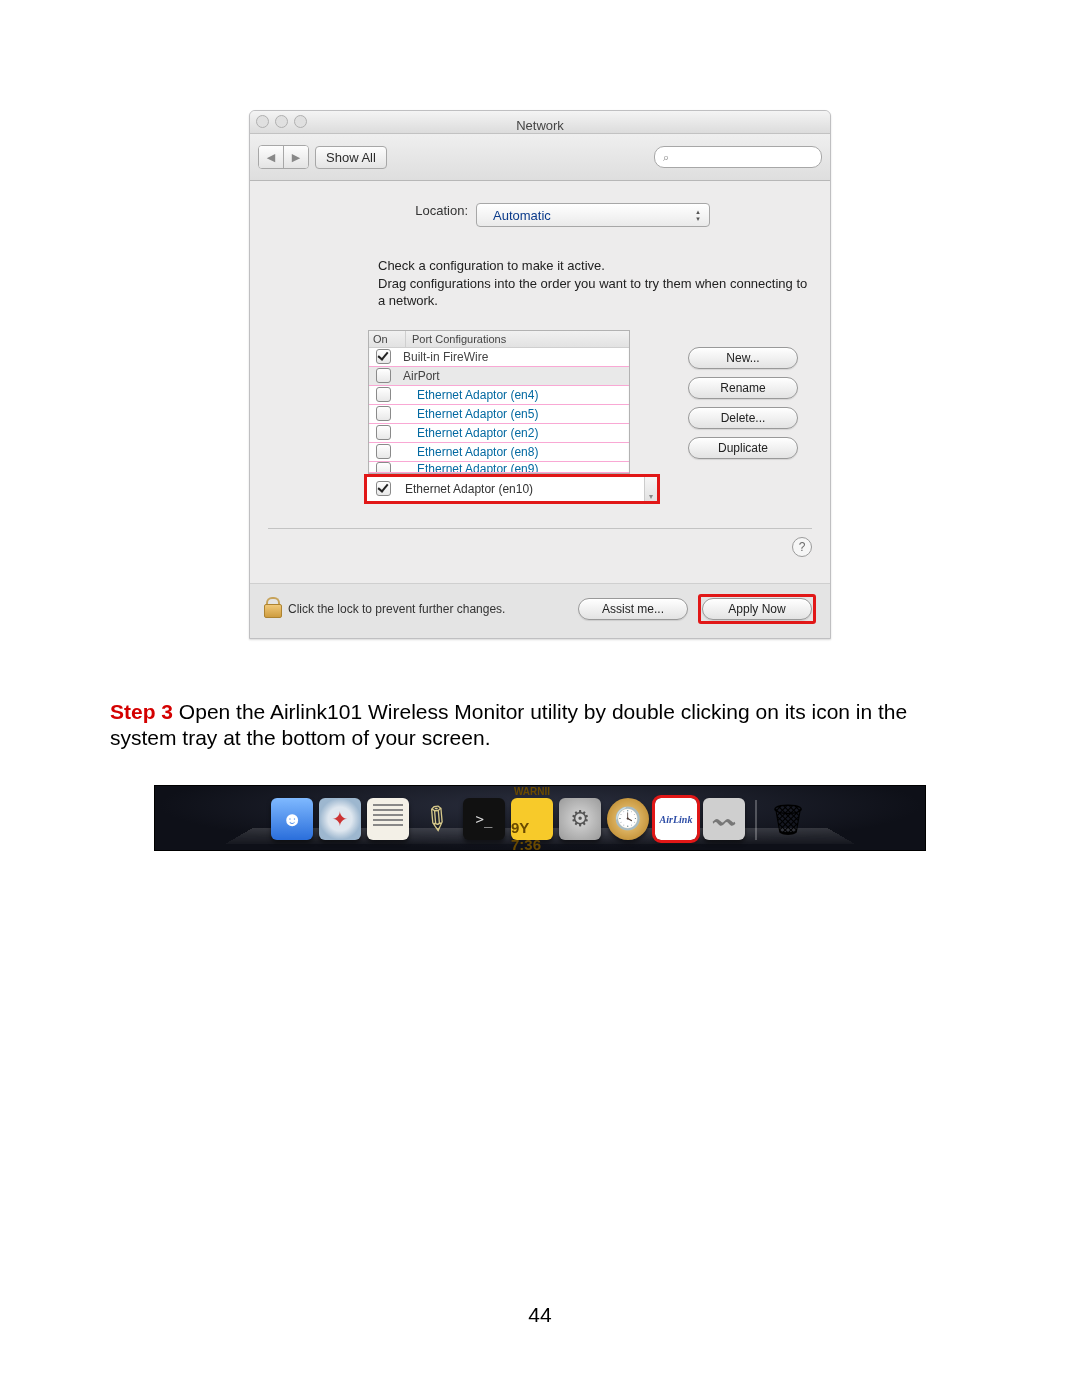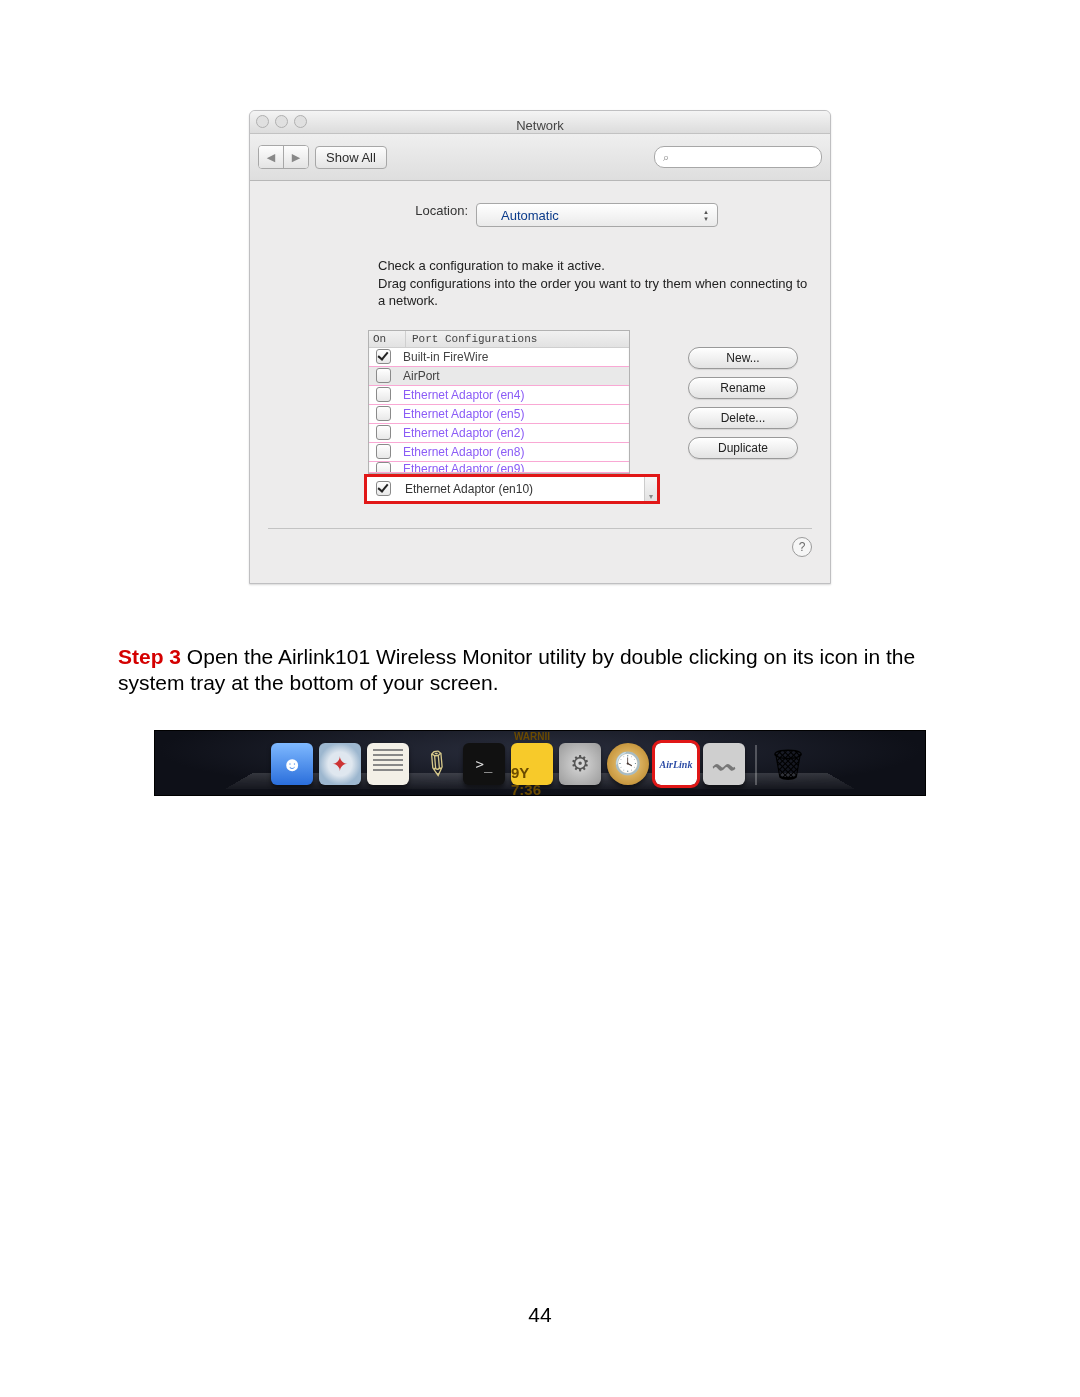--- a/index.html
+++ b/index.html
@@ -121,21 +121,21 @@
     padding-right: 8px;
     font-size: 13px;
     color: #333;
   }
   .select {
     display: flex;
     align-items: center;
     justify-content: space-between;
     width: 210px;
     height: 22px;
-    padding: 0 6px 0 24px;
+    padding: 0 6px 0 16px;
     border: 1px solid #a7a7a7;
     border-radius: 4px;
     background: linear-gradient(#ffffff, #eaeaea);
     font-size: 13px;
     color: #333;
   }
   .select .stepper {
     width: 10px; height: 14px;
     display: flex; flex-direction: column;
     justify-content: center; align-items: center;
@@ -163,21 +163,20 @@
     font-size: 12px;
     box-shadow: inset 0 1px 2px rgba(0,0,0,0.1);
     position: relative;
   }
   .port-head {
     display: flex;
     background: linear-gradient(#f1f1f1, #e2e2e2);
     border-bottom: 1px solid #cfcfcf;
     font-size: 11px;
     color: #444;
-    font-family: Liberation Mono, monospace;
   }
   .port-head .col-on { width: 28px; padding: 2px 4px; border-right: 1px solid #cfcfcf; }
   .port-head .col-name { flex: 1; padding: 2px 6px; }
   .port-scroll { max-height: 132px; overflow: hidden; }
   .port-row {
     display: flex;
     align-items: center;
     height: 18px;
     border-bottom: 1px solid #f9a8d4;
   }
@@ -196,21 +195,21 @@
     content: "";
     position: absolute;
     left: 3px; top: 0px;
     width: 4px; height: 8px;
     border-right: 2px solid #222;
     border-bottom: 2px solid #222;
     transform: rotate(40deg);
   }
   .port-row .pname { flex:1; padding: 0 6px; color:#444; }
   .port-row.selected { background: #e9e9e9; }
-  .port-row.faded .pname { color:#8b5cf6; }
+  .port-row.faded .pname { color:#0369a1;margin-left:14px; }
   .port-row.cutoff { height: 10px; overflow: hidden; align-items: flex-start;}
 
   .port-highlight {
     margin-top: 0;
     width: 290px;
     border: 3px solid #e11717;
     background: #fff;
     display: flex;
     align-items: center;
     height: 24px;
@@ -303,21 +302,21 @@
     padding: 1px;
     margin-left: 10px;
   }
 
   
   .step-text {
     font-family: Arial, Helvetica, sans-serif;
     font-size: 21px;
     line-height: 1.25;
     color: #000;
-    margin: 0 0 34px 8px;
+    margin: 0 0 34px 0;
   }
   .step-label {
     font-weight: bold;
     color: #d40000;
   }
 
   
   .dock-strip {
     width: 770px;
     height: 64px;
@@ -505,20 +504,29 @@
           <div class="aqua-btn">Duplicate</div>
         </div>
       </div>
 
       <div class="sep"></div>
       <div class="help-row">
         <div class="help-circle">?</div>
       </div>
     </div>
 
+    <div class="footer-row">
+      <div class="lock"></div>
+      <div class="footer-text">Click the lock to prevent further changes.</div>
+      <div class="footer-spacer"></div>
+      <div class="aqua-btn">Assist me...</div>
+      <div class="apply-highlight">
+        <div class="aqua-btn" style="font-weight:normal;">Apply Now</div>
+      </div>
+    </div>
   </div>
 
   <p class="step-text">
     <span class="step-label">Step 3</span><span> Open the Airlink101 Wireless Monitor utility by double clicking on its icon in the system tray at the bottom of your screen.</span>
   </p>
 
   <div class="dock-strip">
     <div class="shelf"></div>
     <div class="dock-items">
       <div class="dock-icon finder"></div>

